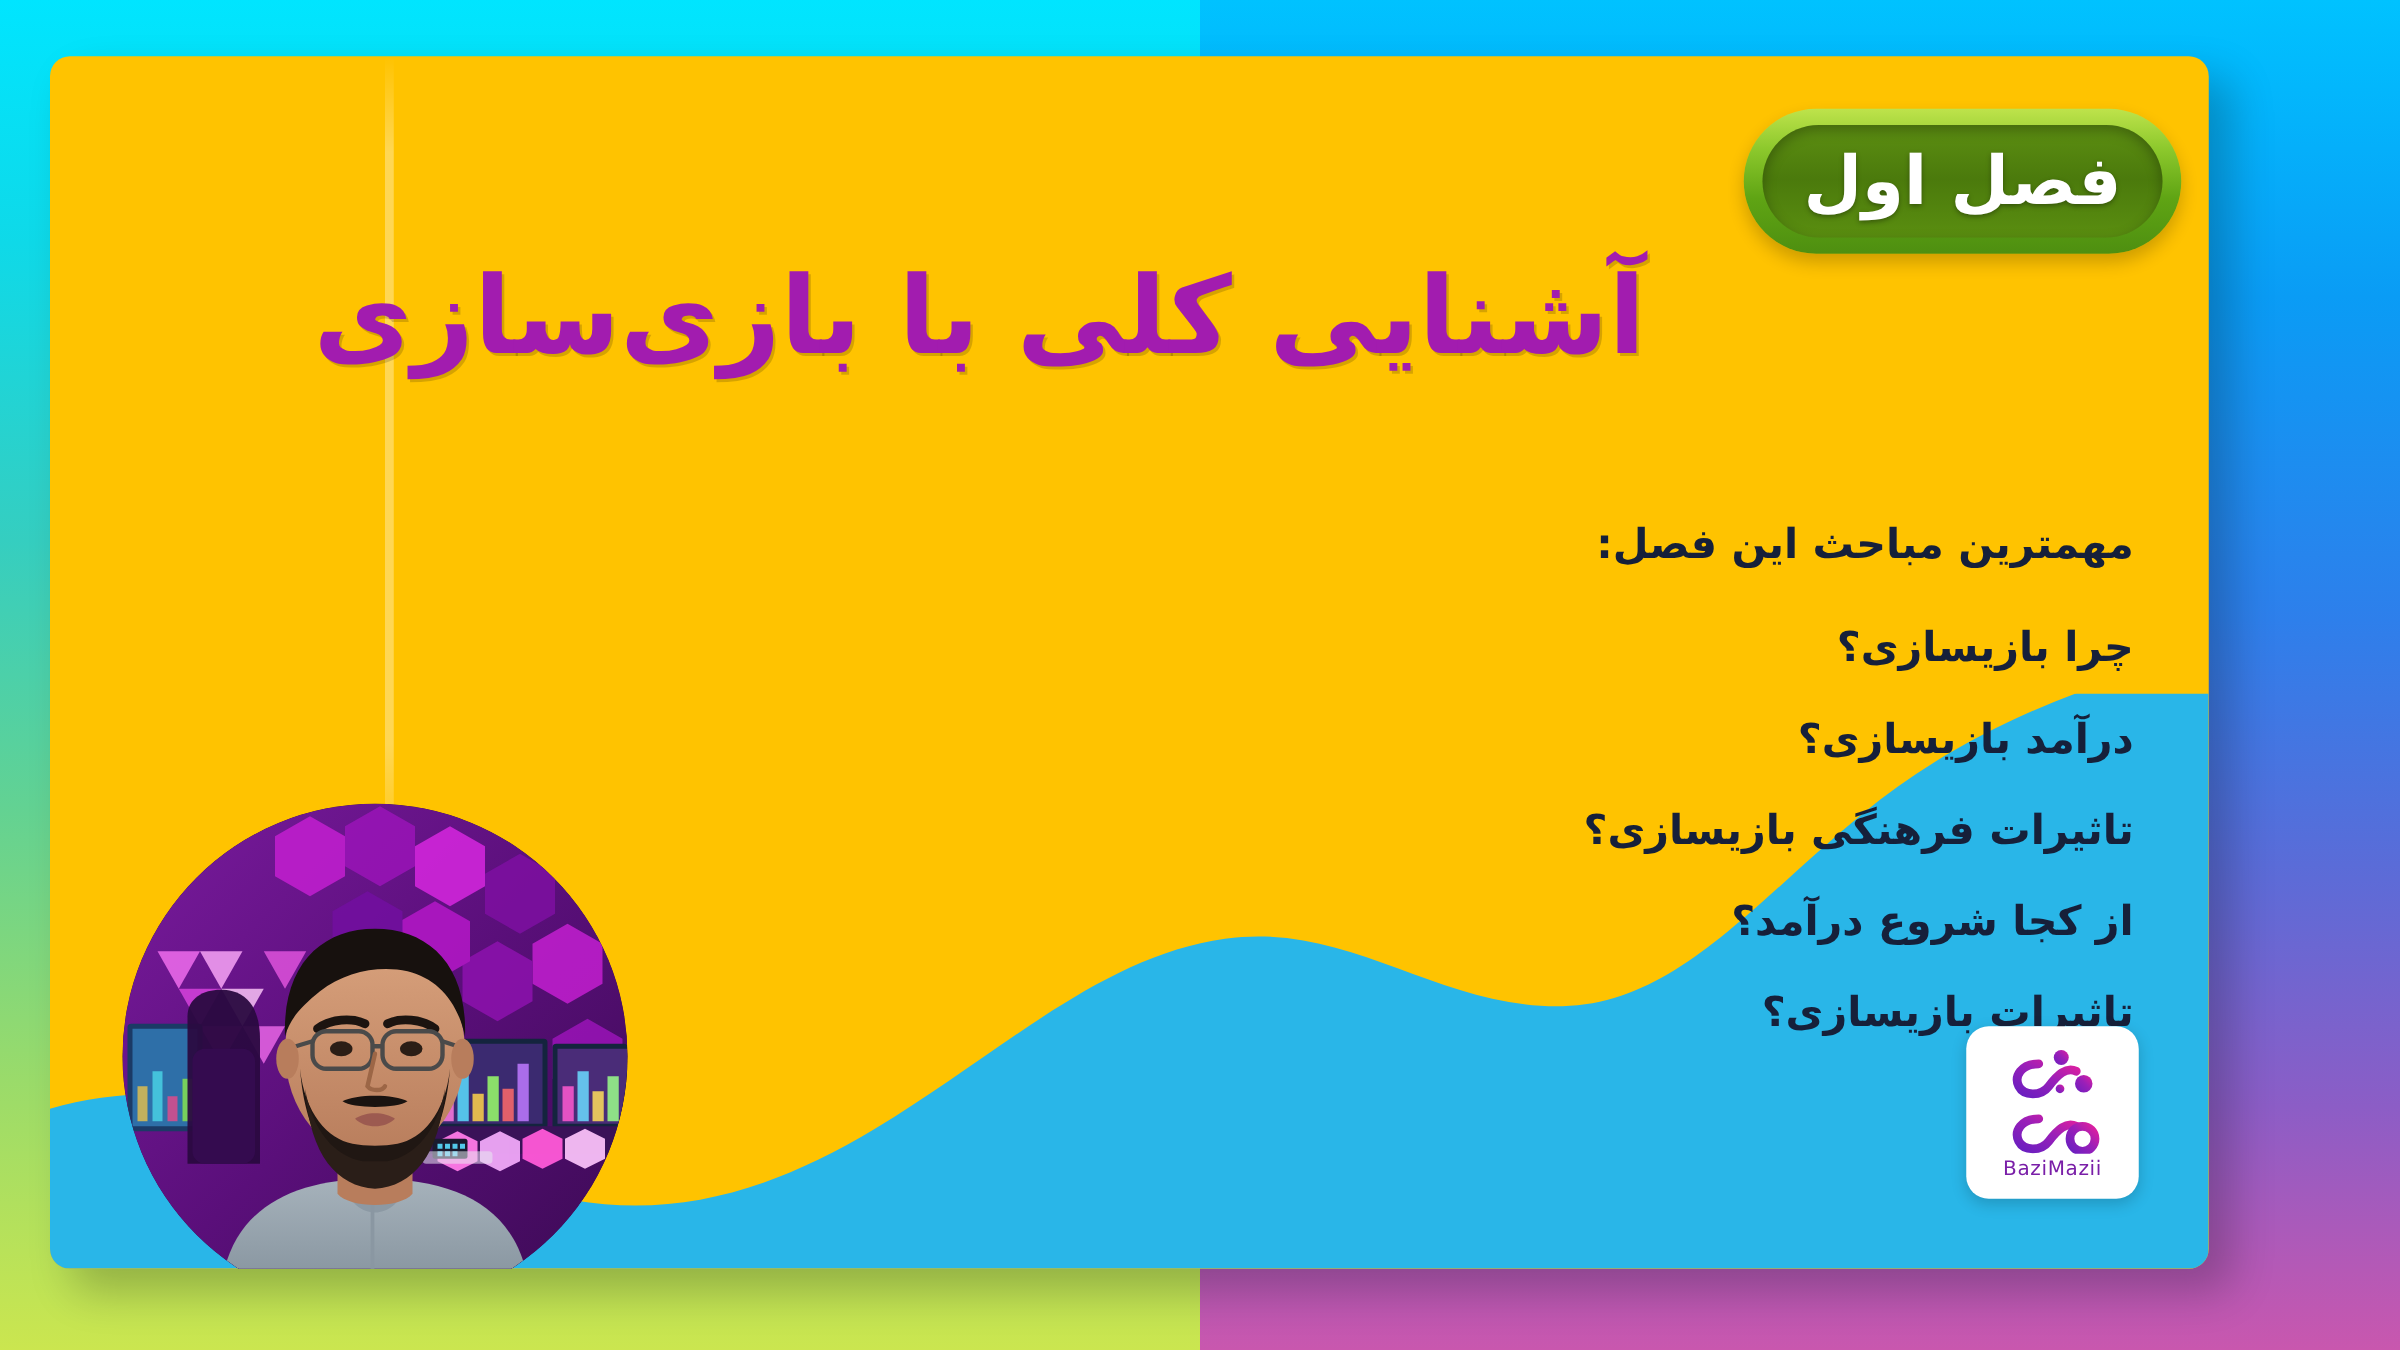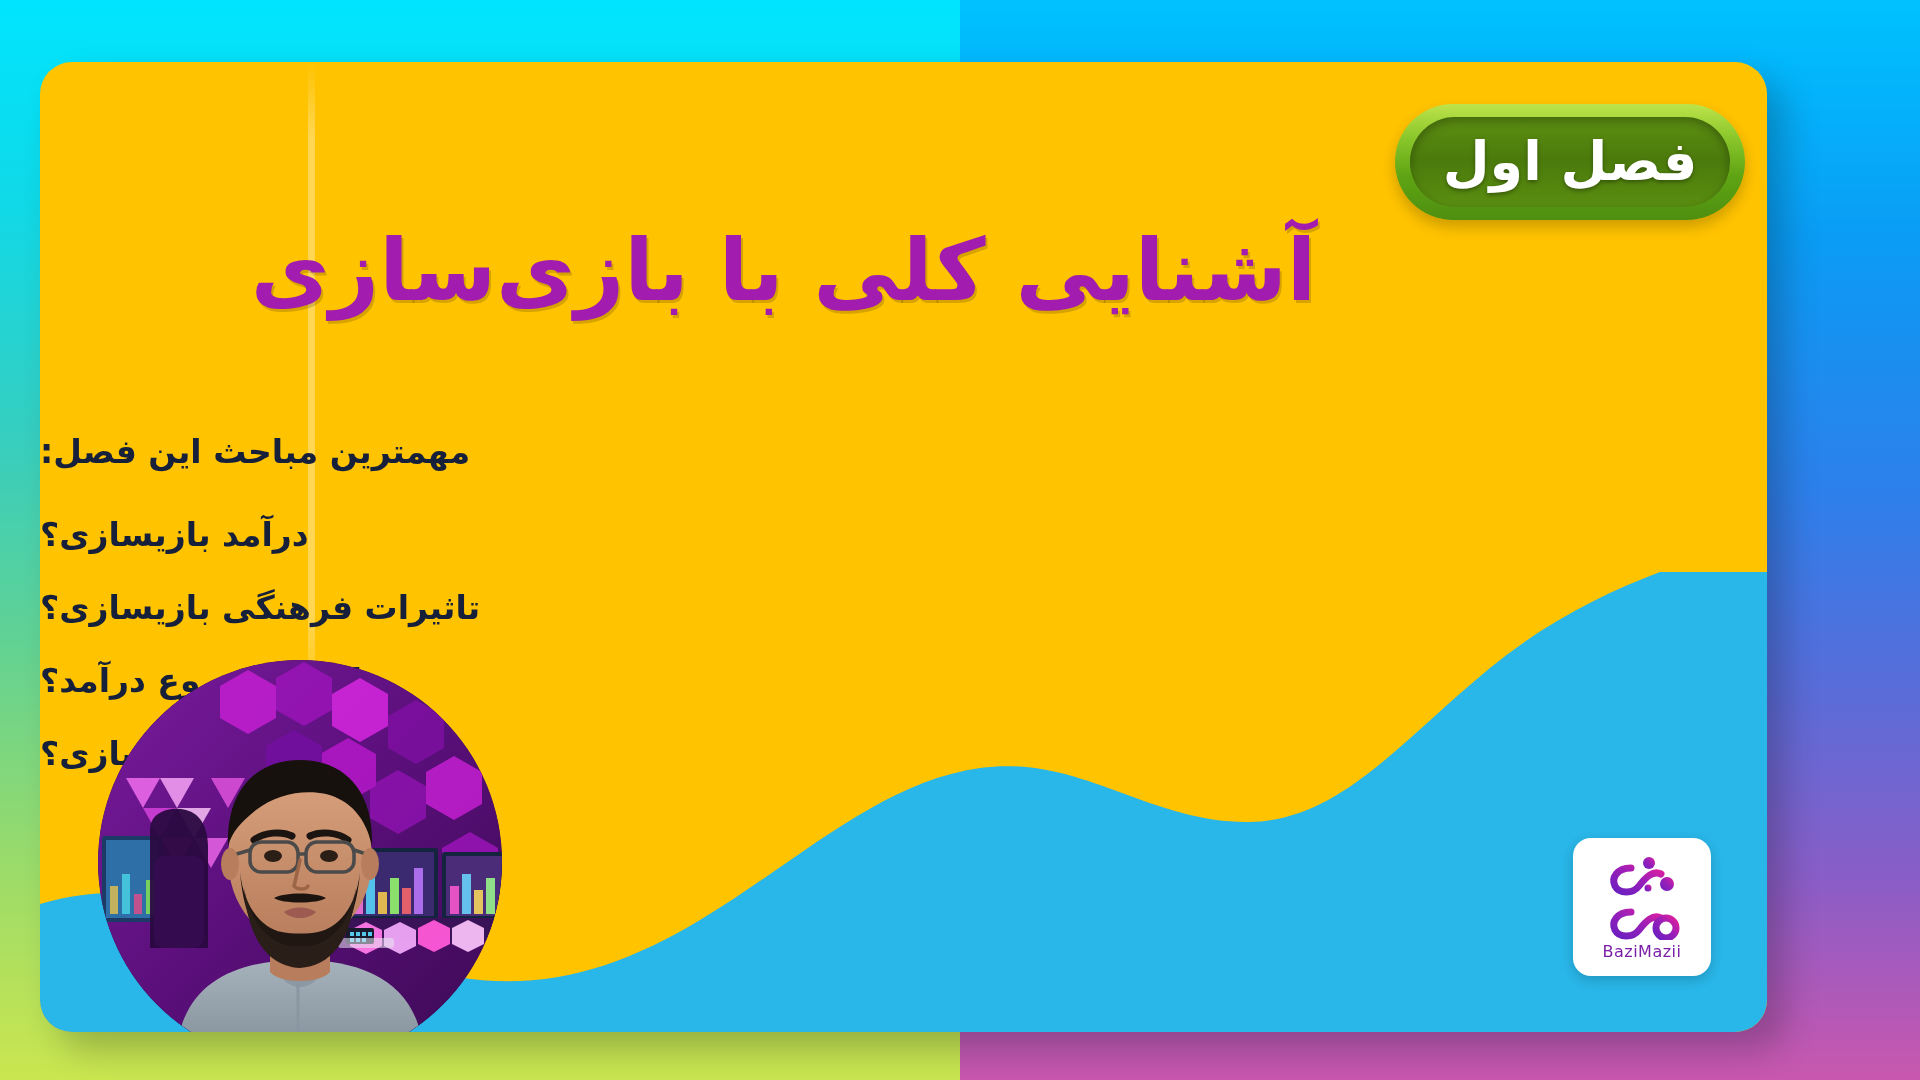--- a/index.html
+++ b/index.html
@@ -32,24 +32,24 @@
     position:absolute; inset:0 50% 0 0;
     background:linear-gradient(180deg,#00E5FF 0%,#0FD9E8 18%,#35CEC0 40%,#63D292 60%,#9ADB6A 80%,#CBE64F 100%);
   }
   #bg-right{
     position:absolute; inset:0 0 0 50%;
     background:linear-gradient(180deg,#00C2FF 0%,#0A9CF5 22%,#2E7FEB 46%,#5A6CD8 64%,#8C5DC6 82%,#C957AE 100%);
   }
 
   
   #card{
-    position:absolute; left:40px; top:62px;
+    position:absolute; left:40px; top:45px;
     width:1727px; height:970px;
     background:#FFC300;
-    border-radius:32px;
+    border-radius:16px;
     overflow:hidden;
     box-shadow:18px 18px 34px rgba(0,0,0,.22);
   }
 
   
   #guide-line{
     position:absolute; left:268px; top:0; width:7px; height:640px;
     background:linear-gradient(180deg,rgba(255,255,255,.00) 0%,rgba(255,255,255,.33) 12%,rgba(255,255,255,.33) 86%,rgba(255,255,255,.05) 100%);
     pointer-events:none;
   }
@@ -87,21 +87,21 @@
     color:#a21caf;
     font-size:86px; font-weight:700;
     letter-spacing:-1px;
     text-shadow:2px 3px 0 rgba(0,0,0,.16);
     padding-right:240px;
   }
 
   
   #body-block{
     position:absolute; top:370px; left:0; width:100%;
-    text-align:left; 
+    text-align:right; padding-right:60px;
   }
   #subhead{
     color:#16203A; font-size:33px; font-weight:700;
     margin-bottom:44px;
   }
   .topic{
     color:#16203A; font-size:33px; font-weight:700;
     margin-bottom:34px;
   }
 
@@ -153,20 +153,21 @@
     <div id="badge">
       <div id="badge-inner">
         <span id="badge-label">فصل اول</span>
       </div>
     </div>
 
     <h1 id="slide-title">آشنایی کلی با بازی‌سازی</h1>
 
     <div id="body-block">
       <div id="subhead">مهمترین مباحث این فصل:</div>
+      <div class="topic">چرا بازیسازی؟</div>
       <div class="topic">درآمد بازیسازی؟</div>
       <div class="topic">تاثیرات فرهنگی بازیسازی؟</div>
       <div class="topic">از کجا شروع درآمد؟</div>
       <div class="topic">تاثیرات بازیسازی؟</div>
     </div>
 
     <div id="logo">
       <svg width="82" height="86" viewBox="0 0 82 86" xmlns="http://www.w3.org/2000/svg">
         <defs>
           <linearGradient id="lg" x1="0" y1="1" x2="1" y2="0">

